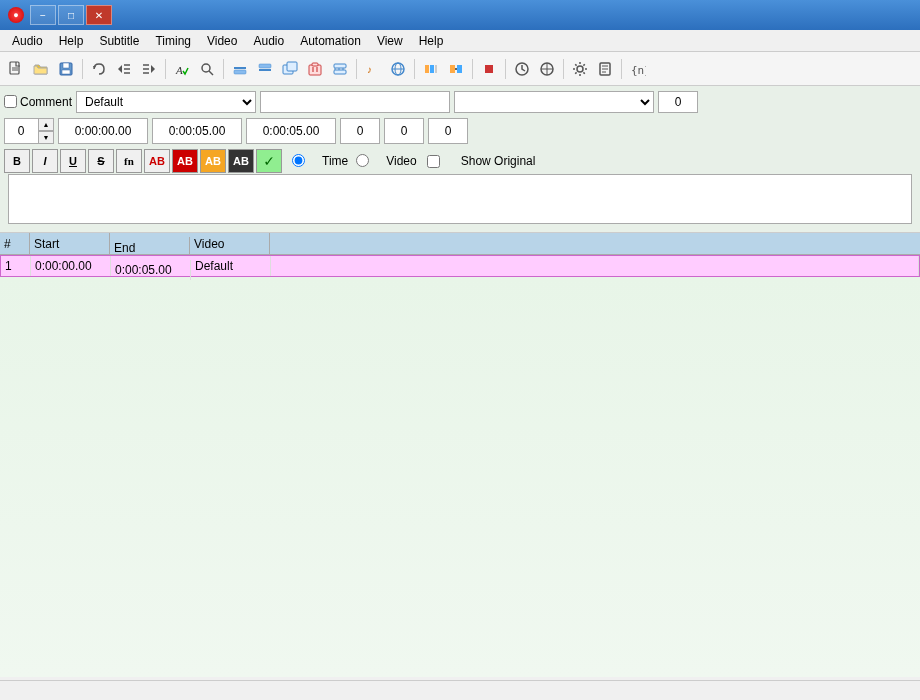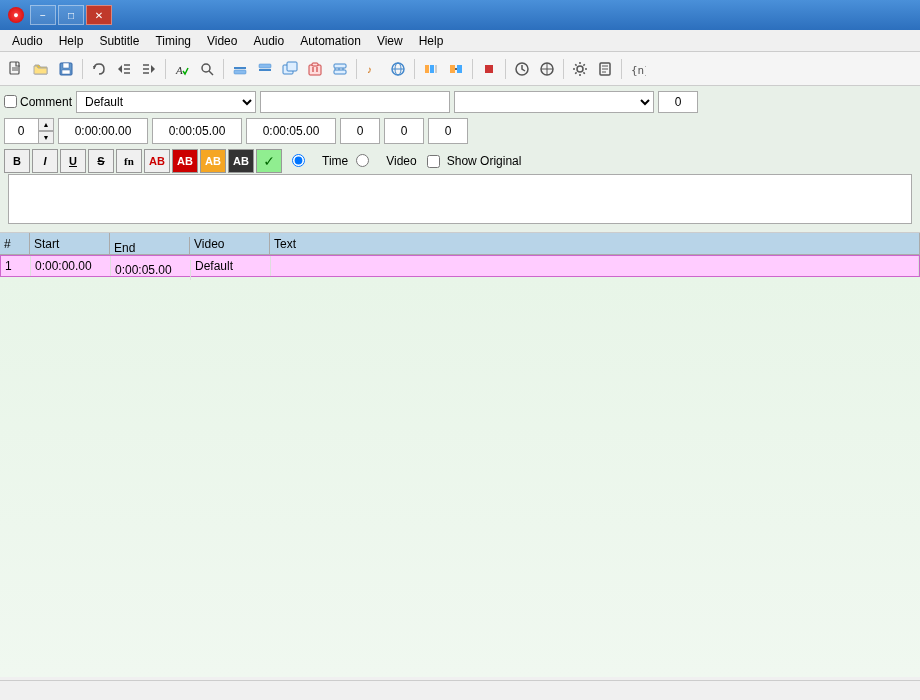--- a/index.html
+++ b/index.html
@@ -231,21 +231,21 @@
     }
     .radio-label {
       display: flex;
       align-items: flex-start;
       gap: 17px;
       font-size: 12px;
     }
     .show-original-label {
       display: flex;
       align-items: center;
-      gap: 7px;
+      gap: 21px;
       margin-left: 8px;
       font-size: 12px;
     }
 
     
     #text-edit-box {
       background: white;
       border: 1px solid #aaa;
       margin: 4px;
       height: 50px;
@@ -603,21 +603,20 @@
 
   </div>
 
   <div id="bottom-area">
 
     <div id="list-header">
       <div class="col-header col-num">#</div>
       <div class="col-header col-start">Start</div>
       <div class="col-header col-end">End</div>
       <div class="col-header col-style">Video</div>
-      <div class="col-header col-text">Text</div>
     </div>
 
     <div id="scrollable-list">
       <div id="list-rows">
 
         <div class="list-row selected">
           <div class="col-cell col-num">1</div>
           <div class="col-cell col-start">0:00:00.00</div>
           <div class="col-cell col-end">0:00:05.00</div>
           <div class="col-cell col-style">Default</div>

